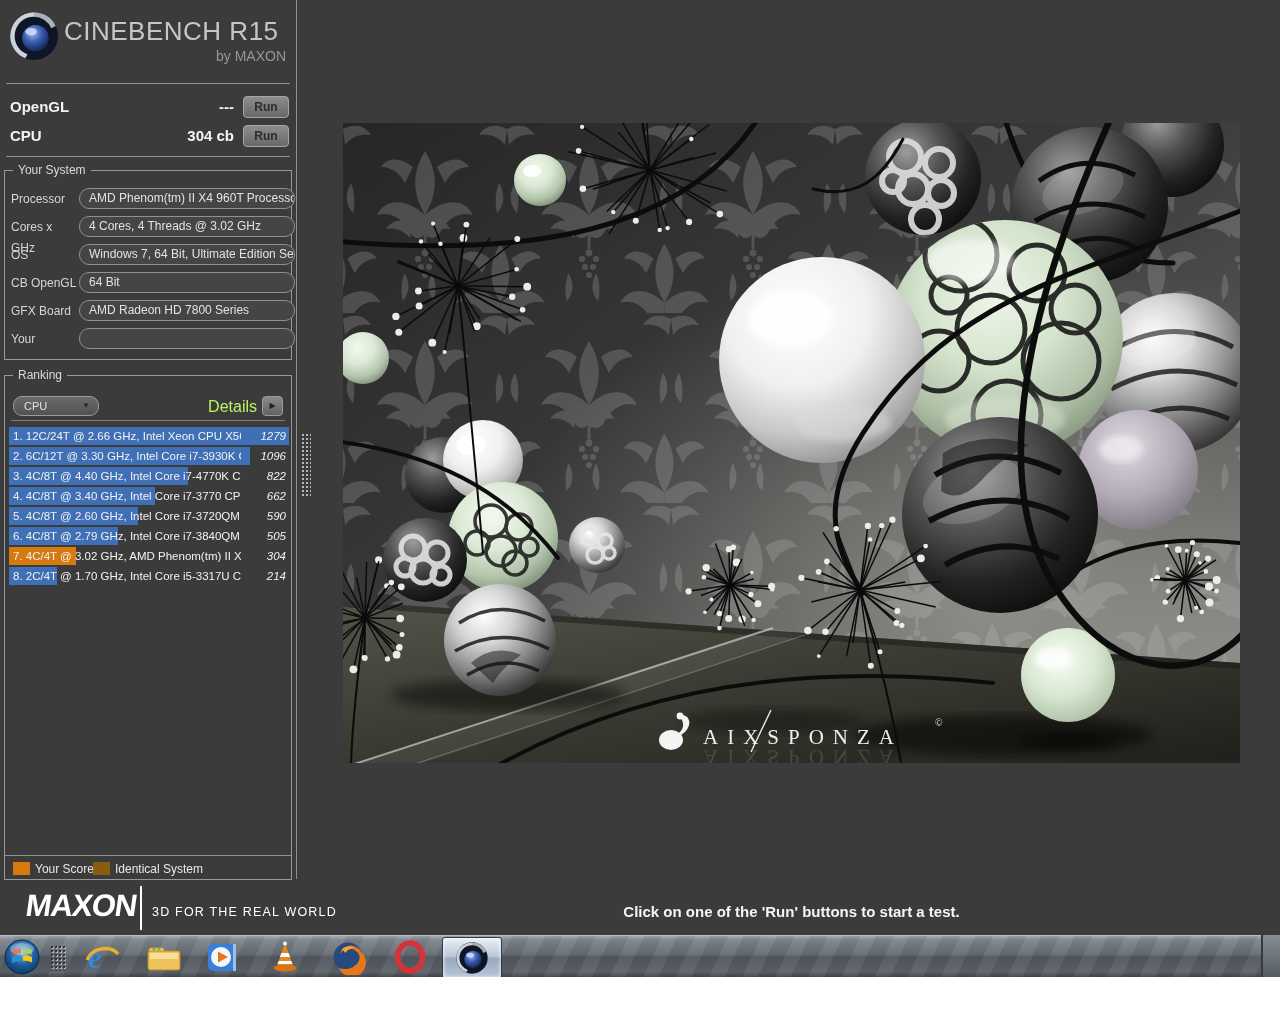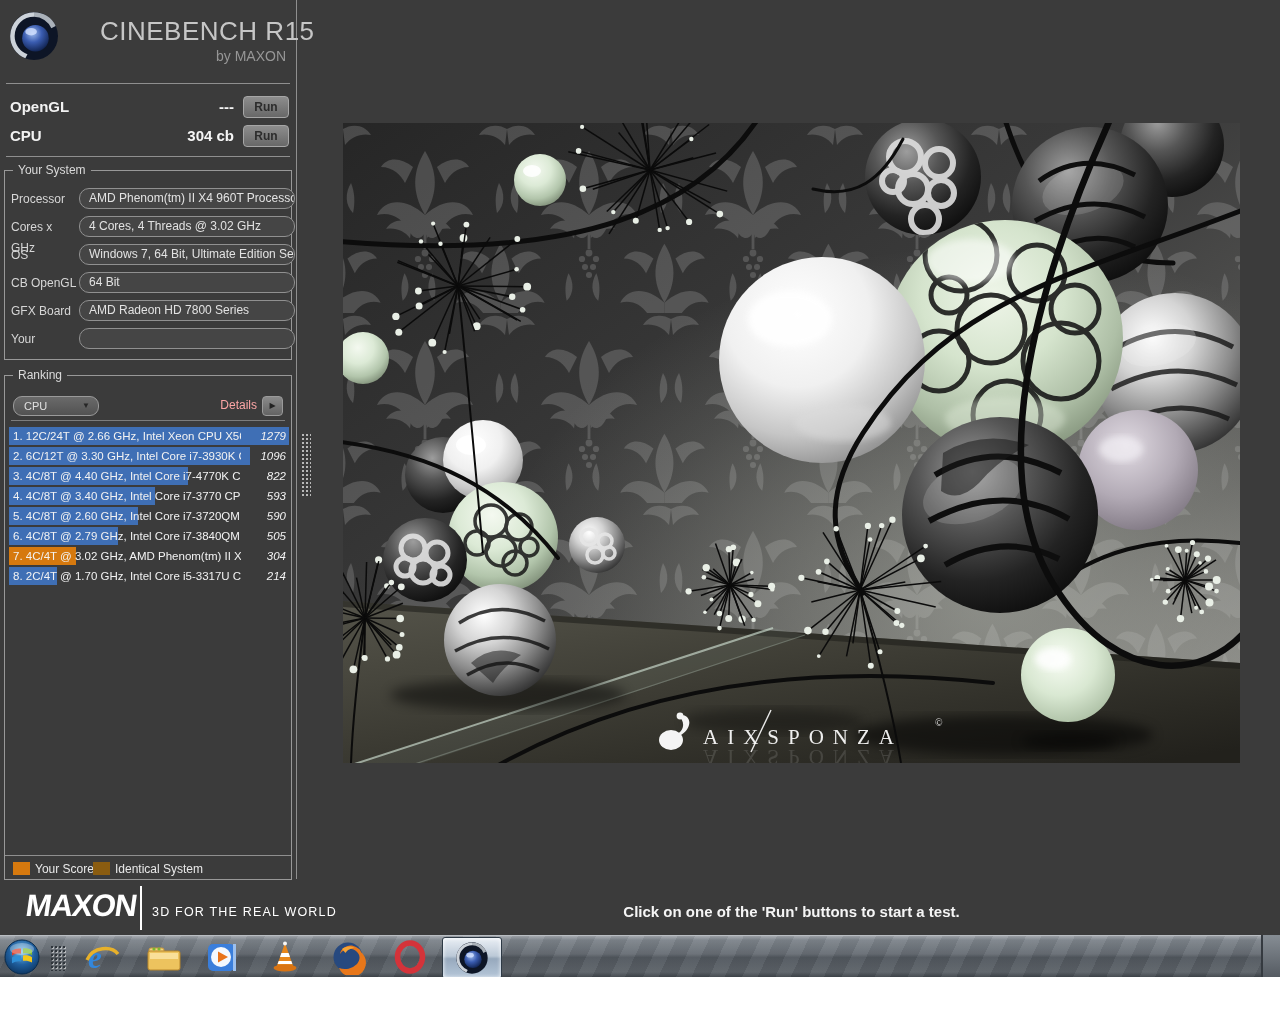--- a/index.html
+++ b/index.html
@@ -3,40 +3,40 @@
 <meta charset="utf-8">
 <style>
   html,body{margin:0;padding:0;}
   body{width:1280px;height:1024px;background:#ffffff;font-family:"Liberation Sans",sans-serif;position:relative;overflow:hidden;}
   .abs{position:absolute;}
   .app{position:absolute;left:0;top:0;width:1280px;height:935px;background:#3b3b3b;overflow:hidden;}
 
   
   .panel-right-border{left:296px;top:0;width:1px;height:879px;background:#8f8f8f;}
   .hsep{left:6px;width:284px;height:1px;background:#8f8f8f;}
-  .logo-title{left:64px;top:16px;width:226px;font-size:26px;color:#c6c6c6;letter-spacing:.5px;font-weight:400;margin-left:36px;}
+  .logo-title{left:64px;top:16px;width:226px;font-size:26px;color:#c6c6c6;letter-spacing:.5px;font-weight:400;}
   .logo-sub{left:66px;top:48px;width:220px;text-align:right;font-size:14px;color:#969696;}
 
   .score-label{left:10px;font-size:15px;font-weight:bold;color:#f2f2f2;}
   .score-value{left:110px;width:124px;text-align:right;font-size:15px;font-weight:bold;color:#f5f5f5;}
   .run-btn{left:243px;width:44px;height:20px;border:1px solid #a6a6a6;border-radius:4px;
      background:linear-gradient(#8d8d8d,#686868);color:#2c2c2c;font-size:12px;font-weight:bold;
      text-align:center;line-height:20px;cursor:default;}
 
   .group{border:1px solid #989898;background:transparent;}
   .group-title{position:absolute;top:-8px;left:8px;background:#3b3b3b;padding:0 5px;font-size:12px;color:#dadada;}
 
   .sysrow-label{left:6px;width:68px;font-size:12px;color:#d6d6d6;line-height:21px;}
   .sysrow-field{left:74px;width:196px;height:19px;background:#454545;border:1px solid #909090;border-radius:10px;
      padding:0 9px;font-size:12px;color:#e2e2e2;line-height:19px;white-space:nowrap;overflow:hidden;}
 
   .dropdown{left:8px;top:20px;width:74px;height:18px;background:linear-gradient(#6a6a6a,#525252);
      border:1px solid #9a9a9a;border-radius:9px;font-size:11px;color:#e0e0e0;line-height:18px;padding-left:10px;}
   .dropdown .arr{position:absolute;right:8px;top:0;font-size:8px;color:#262626;line-height:18px;}
-  .details-label{right:34px;top:22px;font-size:12px;color:#fca5a5;}
+  .details-label{right:34px;top:22px;font-size:16px;color:#bef264;}
   .details-btn{right:8px;top:20px;width:19px;height:18px;border:1px solid #9a9a9a;border-radius:4px;
      background:linear-gradient(#8a8a8a,#636363);font-size:8px;color:#222;text-align:center;line-height:18px;}
 
   .rank-list{left:4px;top:50px;width:280px;}
   .rank-row{position:relative;height:20px;font-size:11.5px;color:#f2f2f2;white-space:nowrap;overflow:hidden;}
   .rank-row .bar{position:absolute;left:0;top:1px;height:18px;background:#3f6fb5;}
   .rank-row .bar.orange{background:#d6790e;}
   .rank-row .txt{position:absolute;left:4px;top:0;line-height:20px;max-width:228px;overflow:hidden;}
   .rank-row .score{position:absolute;right:3px;top:0;line-height:20px;font-style:italic;}
 
@@ -147,21 +147,21 @@
           <span class="score">1096</span>
         </div>
       <div class="rank-row">
           <div class="bar" style="width: 64%;"></div>
           <span class="txt">3. 4C/8T @ 4.40 GHz, Intel Core i7-4770K CPU</span>
           <span class="score">822</span>
         </div>
       <div class="rank-row">
           <div class="bar" style="width: 52%;"></div>
           <span class="txt">4. 4C/8T @ 3.40 GHz,  Intel Core i7-3770 CPU</span>
-          <span class="score">593</span>
+          <span class="score">662</span>
         </div>
       <div class="rank-row">
           <div class="bar" style="width: 46%;"></div>
           <span class="txt">5. 4C/8T @ 2.60 GHz, Intel Core i7-3720QM CPU</span>
           <span class="score">590</span>
         </div>
       <div class="rank-row">
           <div class="bar" style="width: 39%;"></div>
           <span class="txt">6. 4C/8T @ 2.79 GHz,  Intel Core i7-3840QM CPU</span>
           <span class="score">505</span>

